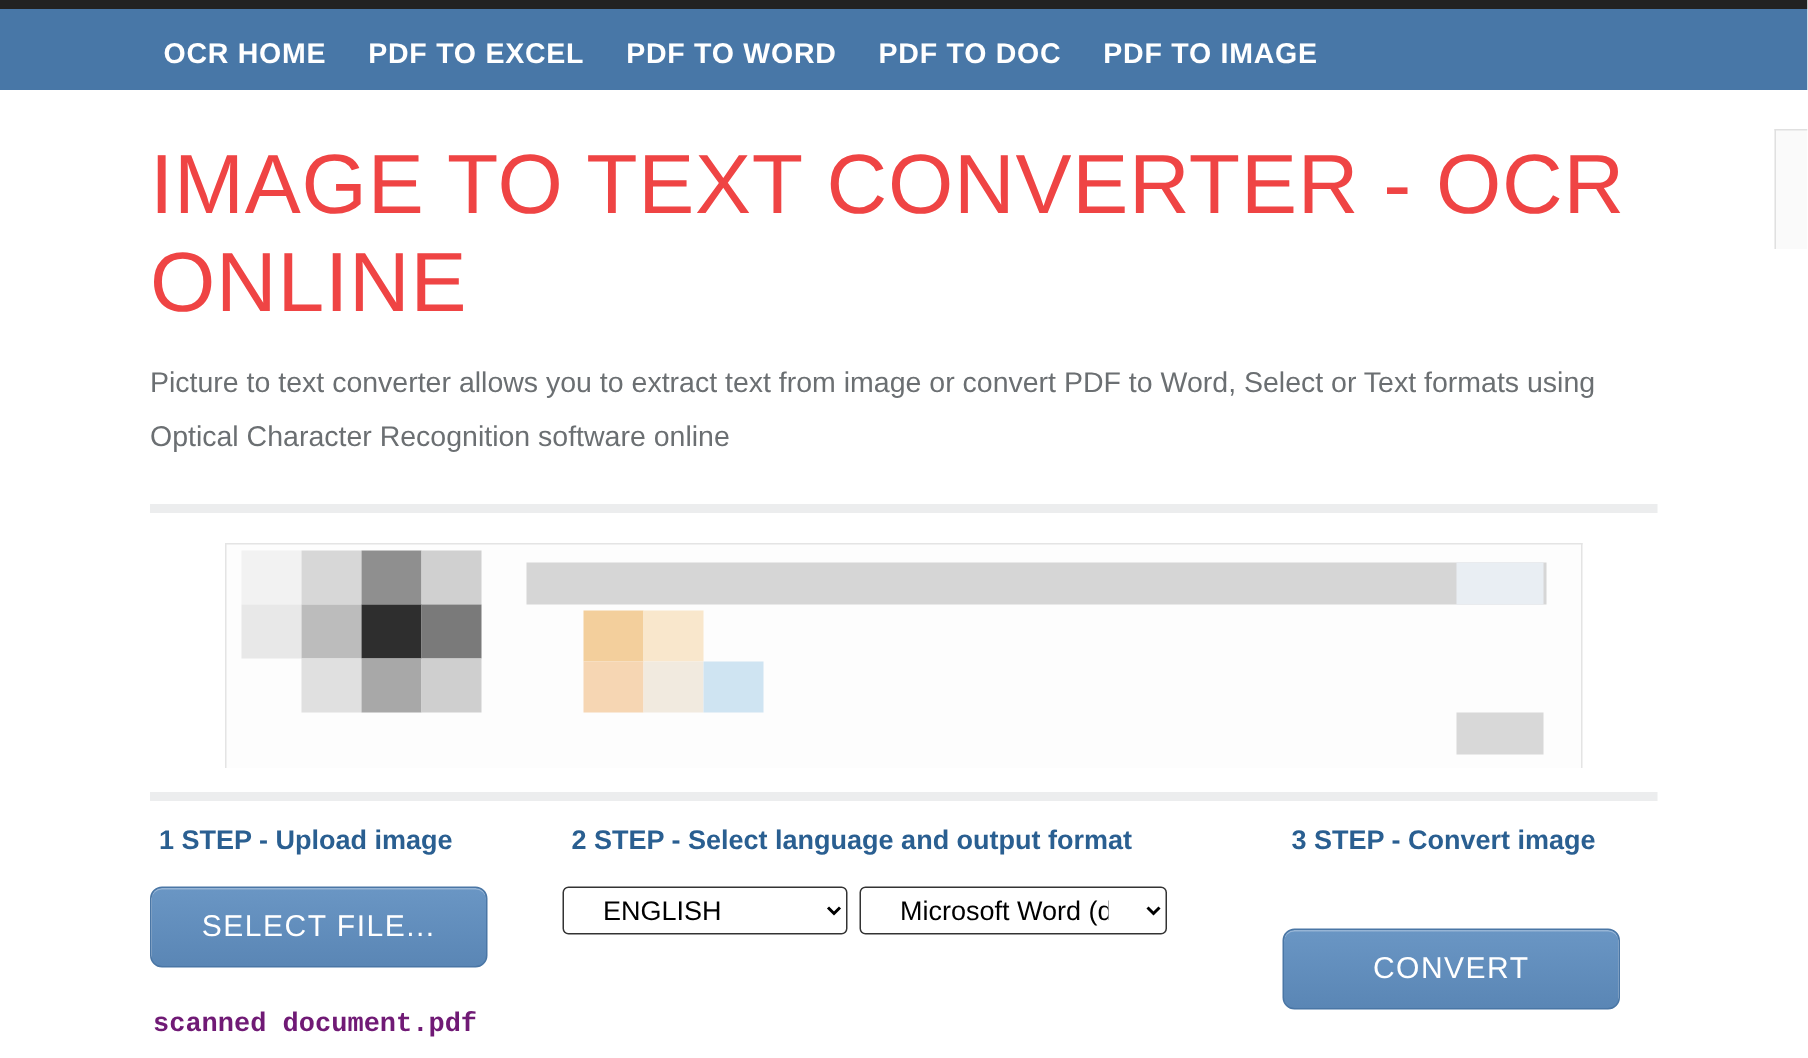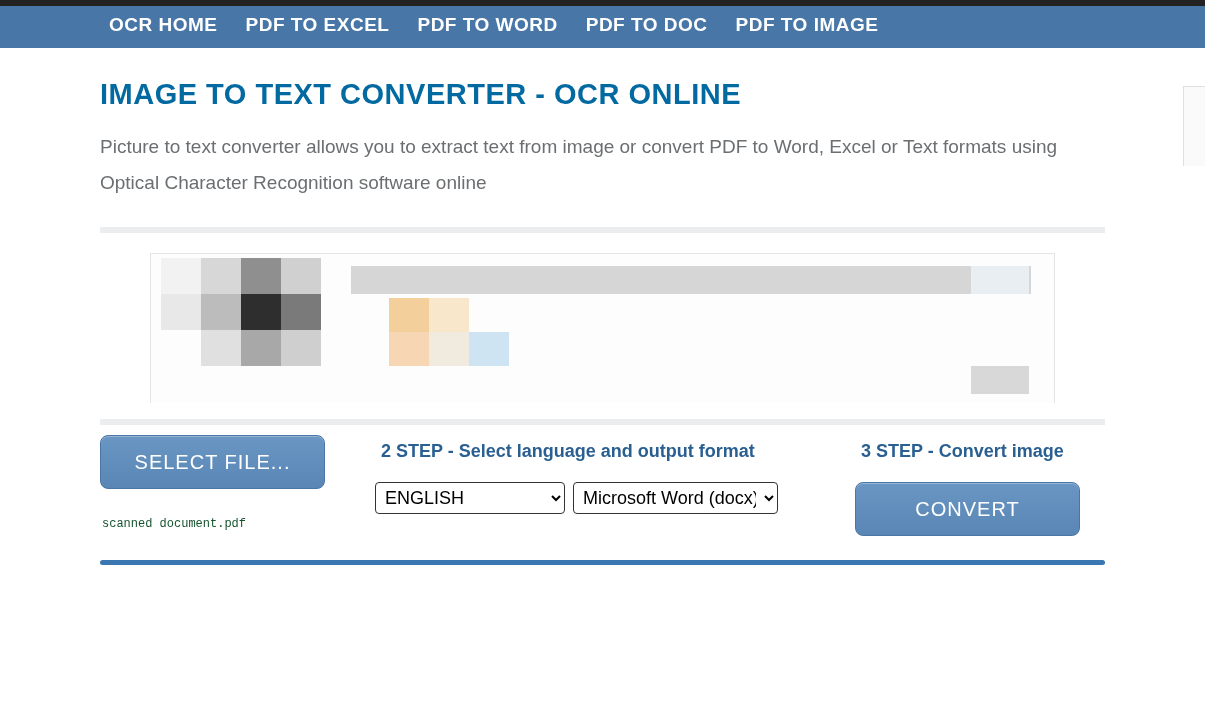--- a/index.html
+++ b/index.html
@@ -11,41 +11,41 @@
     height: 705px;
     overflow: hidden;
     position: relative;
   }
   .topbar-dark {
     height: 6px;
     background: #222;
   }
   .navbar {
     background: #4877a7;
-    padding: 8px 0 12px 0;
+    padding: 20px 0 12px 0;
     display: flex;
     justify-content: flex-start;
     align-items: flex-end;
   }
   .nav-link {
     color: #ffffff;
     font-weight: bold;
     font-size: 19px;
     letter-spacing: 0.5px;
     padding: 0 14px;
     cursor: pointer;
   }
   .nav-link:first-child { margin-left: 95px; }
   .content {
     padding: 30px 100px 0 100px;
   }
   .page-title {
-    color: #0369a1;
-    font-size: 29px;
-    font-weight: 700;
+    color: #ef4444;
+    font-size: 56px;
+    font-weight: 400;
     letter-spacing: 0.5px;
     margin: 0 0 18px 0;
     font-family: "Trebuchet MS", Verdana, sans-serif;
   }
   .page-desc {
     color: #6b6f72;
     font-size: 19px;
     line-height: 1.9;
     margin: 0;
     font-family: "Trebuchet MS", Verdana, sans-serif;
@@ -101,43 +101,43 @@
     border: 1px solid #4a76a5;
     border-radius: 8px;
     height: 54px;
     font-size: 20px;
     letter-spacing: 1px;
     cursor: pointer;
     box-shadow: inset 0 1px 0 rgba(255,255,255,0.3);
     font-family: "Trebuchet MS", Verdana, sans-serif;
   }
   .btn-select { width: 225px; }
-  .btn-convert { width: 225px; }
+  .btn-convert { width: 225px; margin-top: 28px; }
   .select-row {
     display: flex;
     gap: 8px;
     align-items: center;
     margin-top: 2px;
   }
   select {
     height: 32px;
     font-size: 18px;
     border: 1px solid #333;
     border-radius: 4px;
     background: #fff;
-    padding: 2px 5px;
+    padding: 2px 22px;
     font-family: Arial, sans-serif;
   }
   .sel-lang { width: 190px; }
   .sel-fmt  { width: 205px; }
   .filename {
     font-family: "Courier New", monospace;
-    font-size: 12px;
-    font-weight: normal;
-    color: #14532d;
+    font-size: 18px;
+    font-weight: bold;
+    color: #701a75;
     margin: 28px 0 0 2px;
   }
   .bottom-rule {
     height: 5px;
     background: #3a77b2;
     border-radius: 3px;
     margin: 24px 0 0 0;
   }
   .side-scroll-hint {
     position: absolute;
@@ -161,21 +161,21 @@
   <span class="nav-link">PDF TO WORD</span>
   <span class="nav-link">PDF TO DOC</span>
   <span class="nav-link">PDF TO IMAGE</span>
 </nav>
 
 <div class="side-scroll-hint"></div>
 
 <div class="content">
 
   <h1 class="page-title">IMAGE TO TEXT CONVERTER - OCR ONLINE</h1>
-  <p class="page-desc">Picture to text converter allows you to extract text from image or convert PDF to Word, Excel or Text formats using Optical Character Recognition software online</p>
+  <p class="page-desc">Picture to text converter allows you to extract text from image or convert PDF to Word, Select or Text formats using Optical Character Recognition software online</p>
 
   <div class="hr-light"></div>
 
   <div class="ad-box">
     <div class="mosaic">
 
       <div class="mos" style="left:10px;  top:4px;  width:40px; height:36px; background:#f2f2f2;"></div>
       <div class="mos" style="left:50px;  top:4px;  width:40px; height:36px; background:#d7d7d7;"></div>
       <div class="mos" style="left:90px;  top:4px;  width:40px; height:36px; background:#8f8f8f;"></div>
       <div class="mos" style="left:130px; top:4px;  width:40px; height:36px; background:#d0d0d0;"></div>
@@ -200,20 +200,21 @@
       <div class="mos" style="left:820px; top:112px; width:58px; height:28px; background:#d8d8d8;"></div>
       <div class="mos" style="left:820px; top:12px;  width:58px; height:28px; background:#e9eef3;"></div>
     </div>
   </div>
 
   <div class="hr-light2"></div>
 
   <div class="steps-row">
 
     <div class="step-col col1">
+      <div class="step-label">1 STEP - Upload image</div>
       <button class="btn-primary btn-select">SELECT FILE...</button>
       <div class="filename">scanned document.pdf</div>
     </div>
 
     <div class="step-col col2">
       <div class="step-label">2 STEP - Select language and output format</div>
       <div class="select-row">
         <select class="sel-lang">
           <option>ENGLISH</option>
         </select>

